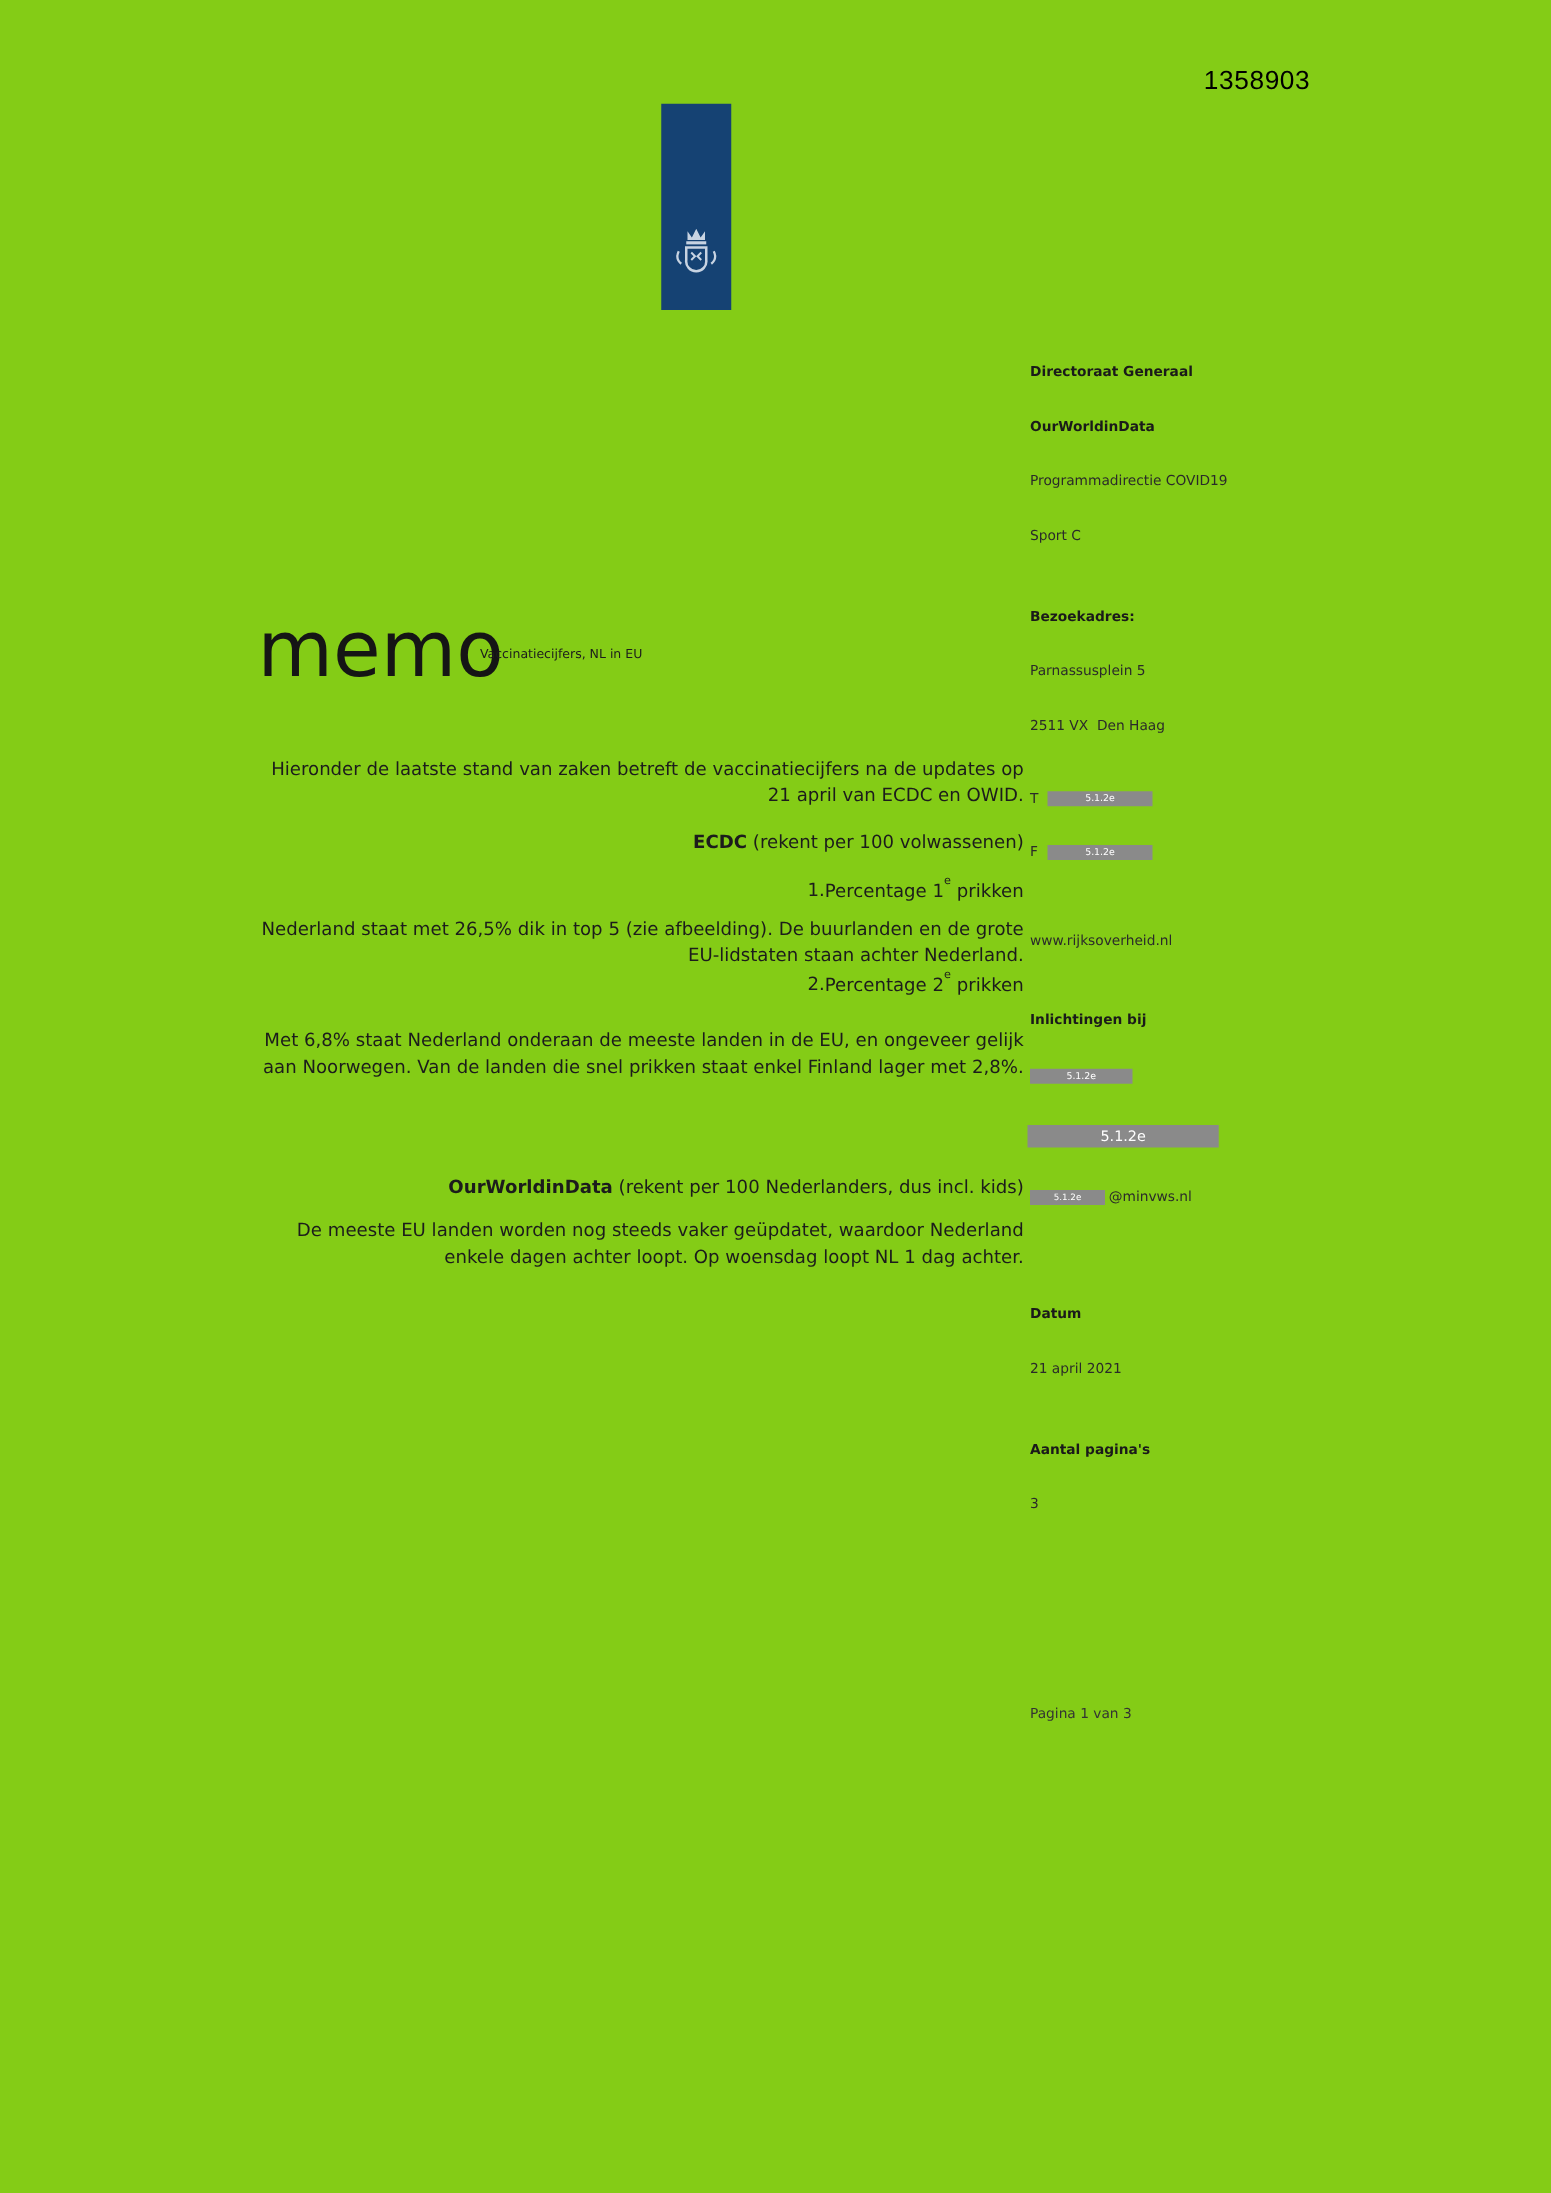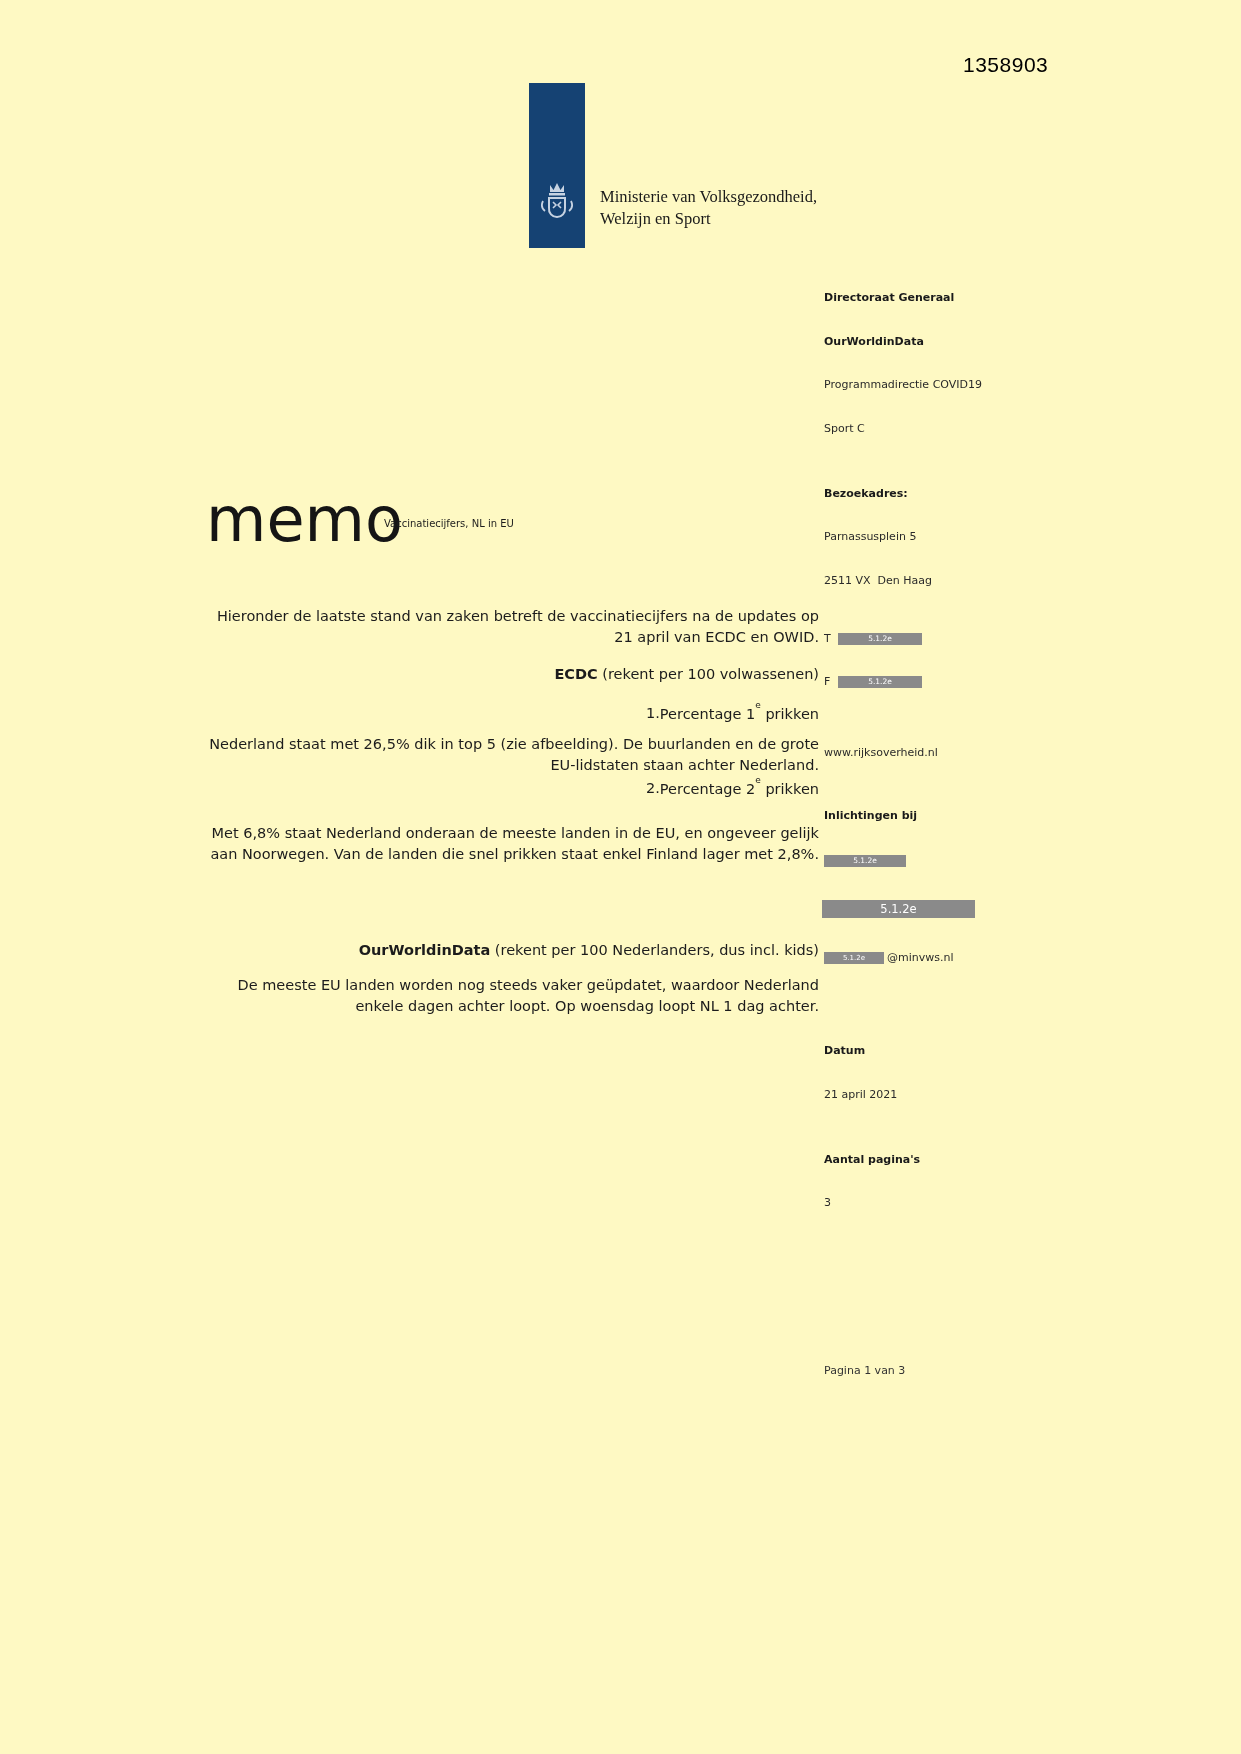--- a/index.html
+++ b/index.html
@@ -1,17 +1,17 @@
 <!DOCTYPE html>
 <html><head>
 <meta charset="utf-8">
 <style>
   html,body{margin:0;padding:0;background:#ffffff;}
   .page{
-    position:relative;width:1241px;height:1754px;background:#fef9c3;
+    position:relative;width:1241px;height:1754px;background:#84cc16;
     font-family:"DejaVu Sans","Liberation Sans",sans-serif;color:#1c1c1c;
     overflow:hidden;
   }
   .doc-number{
     position:absolute;left:963px;top:53px;font-size:21px;color:#000;
     font-family:"Liberation Sans",sans-serif;letter-spacing:0.5px;
   }
   
   .logo-ribbon{
     position:absolute;left:529px;top:83px;width:56px;height:165px;background:#154273;
@@ -73,24 +73,20 @@
 
   <div class="logo-ribbon">
     <svg class="logo-emblem" width="36" height="46" viewBox="0 0 36 46">
       <path d="M11 4 l3.5 5 3.5-7 3.5 7 3.5-5 v7 h-14 z" fill="#c7d3e2"></path>
       <rect x="10" y="12" width="16" height="2.5" fill="#c7d3e2"></rect>
       <path d="M10 17 h16 v10 a8 8 0 0 1 -8 9 a8 8 0 0 1 -8 -9 z" fill="none" stroke="#c7d3e2" stroke-width="2"></path>
       <path d="M14 21 l3 3 -3 3 M22 21 l-3 3 3 3" stroke="#c7d3e2" stroke-width="1.6" fill="none"></path>
       <path d="M4 20 q-3 6 2 10 M32 20 q3 6 -2 10" stroke="#c7d3e2" stroke-width="1.8" fill="none"></path>
     </svg>
   </div>
-  <div class="ministry-name">
-    <div>Ministerie van Volksgezondheid,</div>
-    <div>Welzijn en Sport</div>
-  </div>
 
   <aside class="sidebar">
     <div class="sb">Directoraat Generaal</div>
     <div class="sb">OurWorldinData</div>
     <div>Programmadirectie COVID19</div>
     <div>Sport C</div>
 
     <div class="sb gap7">Bezoekadres:</div>
     <div>Parnassusplein 5</div>
     <div>2511 VX  Den Haag</div>

